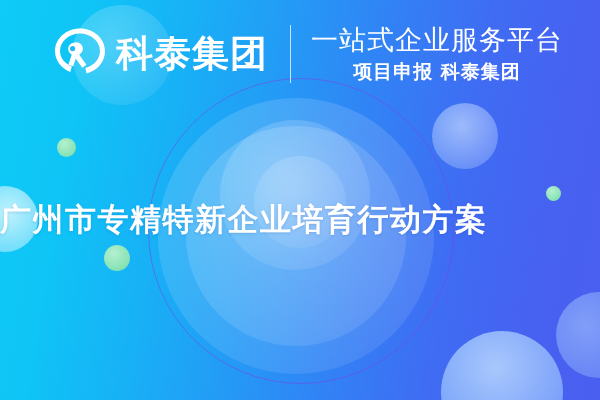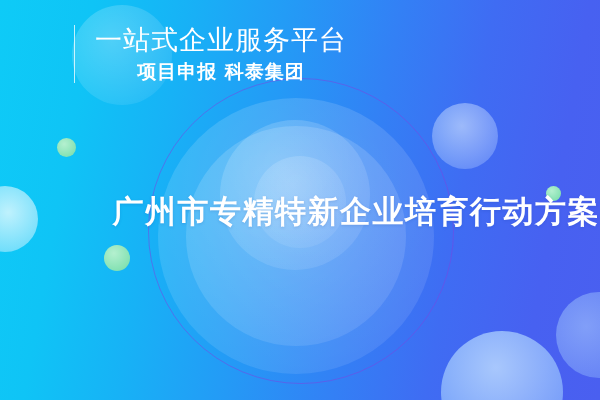--- a/index.html
+++ b/index.html
@@ -171,22 +171,22 @@
     margin-top: 3px;
     text-align: center;
     white-space: nowrap;
   }
 
   
   .title {
     position: absolute;
     left: 0;
     right: 0;
-    top: 192px;
-    text-align: right;
+    top: 200px;
+    text-align: left;
     font-family: "DejaVu Sans", "Liberation Sans", sans-serif;
     font-size: 31px;
     font-weight: 700;
     color: #ffffff;
     letter-spacing: 1.5px;
     line-height: 1.25;
     white-space: nowrap;
     text-shadow: 0 1px 3px rgba(20, 60, 150, 0.18);
   }
 </style>
@@ -206,20 +206,28 @@
     <div class="circle blob-right-top"></div>
     <div class="circle blob-bottom-right"></div>
     <div class="circle blob-bottom-right-2"></div>
     <div class="circle dot-green dot-g1"></div>
     <div class="circle dot-green dot-g2"></div>
     <div class="circle dot-green dot-g3"></div>
   </div>
 
   <div class="header">
 
+    <div class="logo-lockup">
+      <svg class="logo-mark" viewBox="0 0 56 56" aria-hidden="true">
+        <path fill="#ffffff" d="M28 2.5C14.2 2.5 3 12.6 3 25.1c0 9.4 6.3 17.5 15.3 20.9l1.6-5.6C12.6 37.7 8 31.9 8 25.1 8 15.4 16.9 7.5 28 7.5s20 7.9 20 17.6c0 8.1-6.2 14.9-14.6 16.9l1.2 5.4C45.5 44.8 53 35.7 53 25.1 53 12.6 41.8 2.5 28 2.5z"></path>
+        <path fill="#ffffff" d="M23.2 16.5c-3.9 0-7 2.9-7 6.5 0 2.4 1.4 4.5 3.5 5.6l-3.3 10.1 4.8 1.5 2.5-7.8 6.6 9.3 4.1-2.9-7.1-10 0.2-0.6c2.1-1.1 3.4-3.1 3.4-5.4 0-3.6-3.1-6.5-7-6.5-0.2 0-0.5 0-0.7 0z"></path>
+        <circle cx="20.6" cy="22.6" r="2.6" fill="#29b6f6"></circle>
+      </svg>
+      <span class="logo-wordmark">科泰集团</span>
+    </div>
 
     <div class="divider"></div>
 
     <div class="slogan">
       <span class="slogan-main">一站式企业服务平台</span>
       <span class="slogan-sub">项目申报 科泰集团</span>
     </div>
 
   </div>
 

